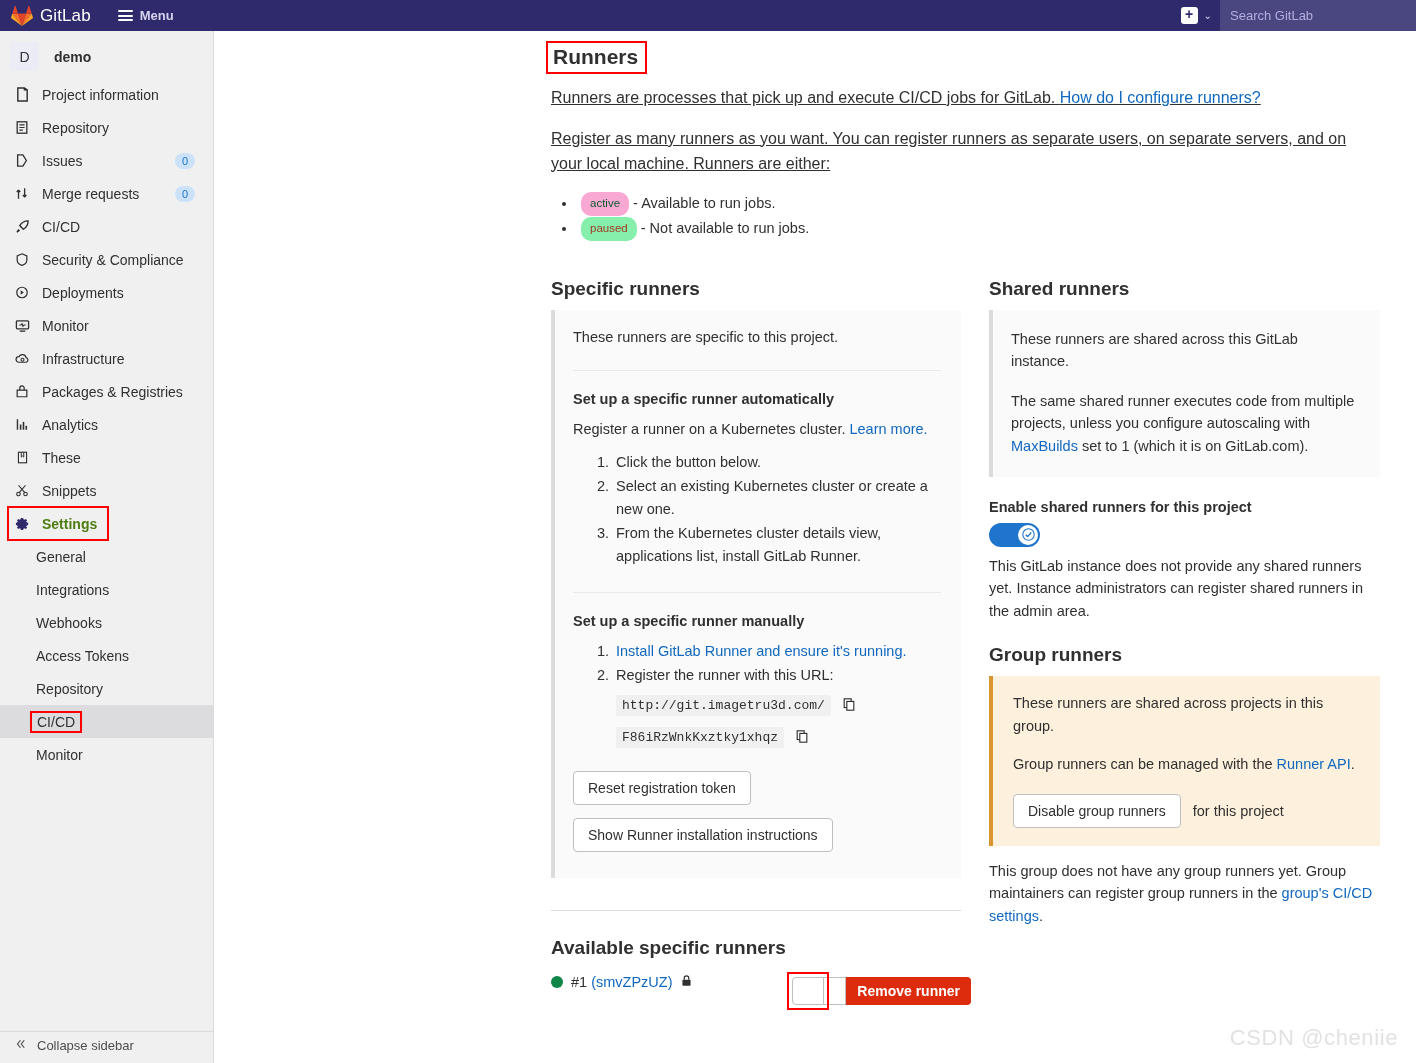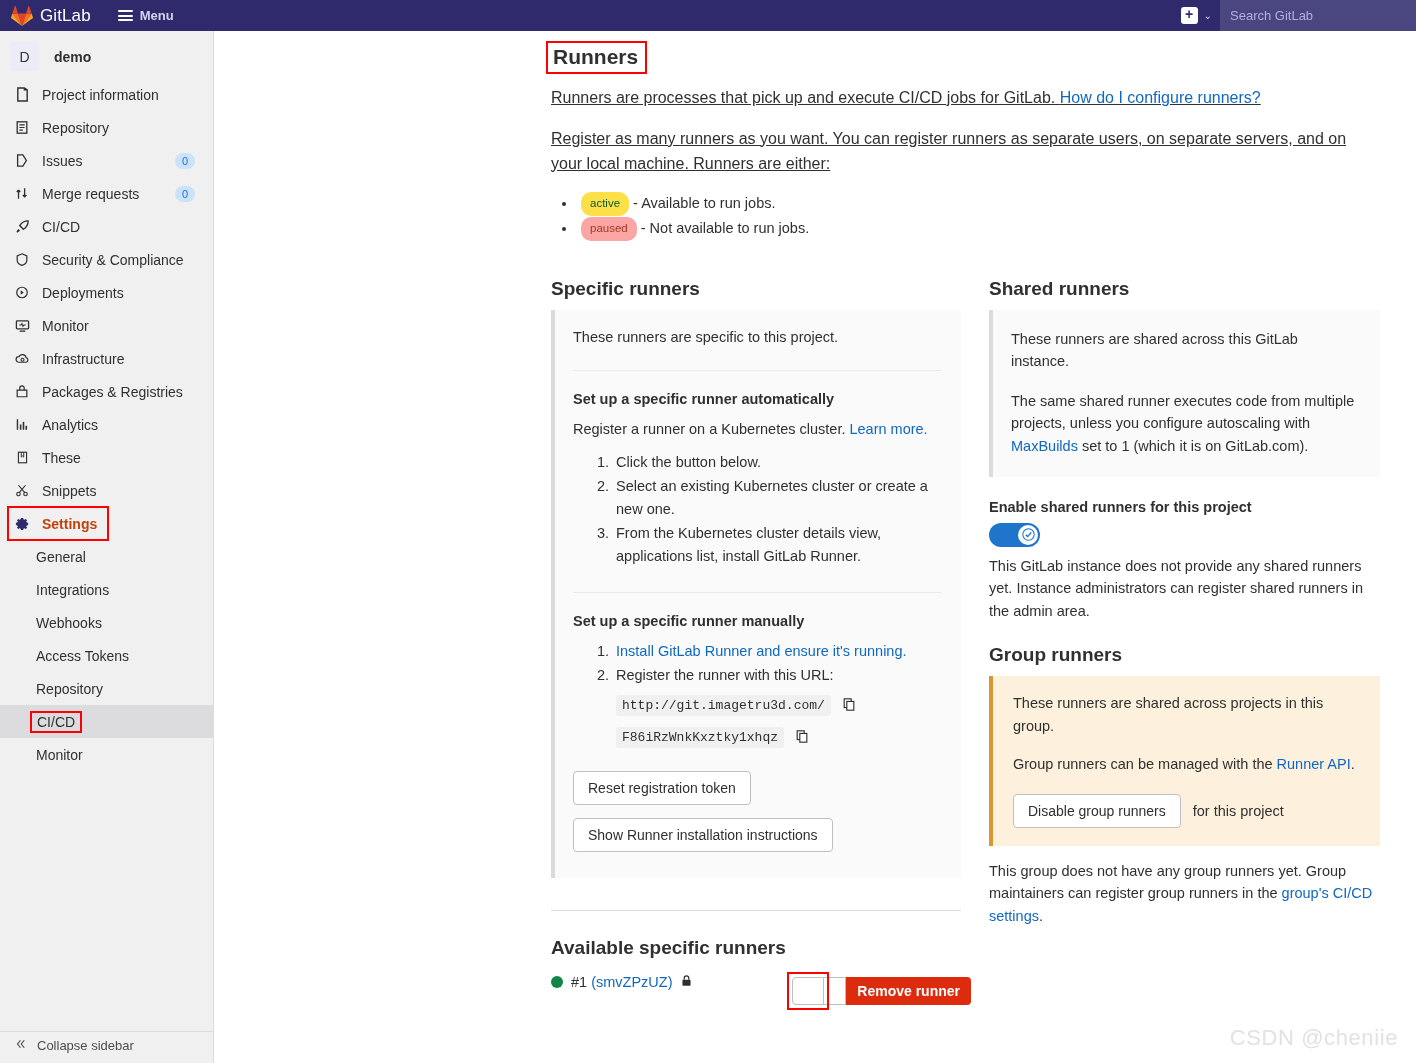--- a/index.html
+++ b/index.html
@@ -66,21 +66,21 @@
   }
   .nav-item .ico { width: 16px; height: 16px; margin-right: 12px; flex: 0 0 16px;
      display: flex; align-items: center; justify-content: center; }
   .nav-item .ico svg { display: block; }
   .badge {
     position: absolute; right: 18px;
     background: #cbe2f9; color: #1f75cb; font-size: 11px;
     border-radius: 9px; padding: 2px 7px; line-height: 12px;
   }
   .nav-item.outlined { outline: 2px solid #ff0000; outline-offset: -1px; }
-  .nav-item.settings-row { color: #c2410c; font-weight: 700; }
+  .nav-item.settings-row { color: #4d7c0f; font-weight: 700; }
   .nav-item.settings-row .ico svg { fill: #2f2a6b; }
   .sub-item {
     display: flex; align-items: center; height: 33px;
     padding-left: 36px; font-size: 14px; color: #303030; cursor: pointer; position: relative;
   }
   .sub-item.current { background: #dcdcde; }
 
   .collapse-row {
     position: absolute; bottom: 4px; left: 0; width: 213px; height: 28px;
     border-top: 1px solid #dbdbdb; background: #f0f0f0;
@@ -99,22 +99,22 @@
   h1.page-title {
     font-size: 21px; font-weight: 600; color: #303030;
     display: inline-block; padding: 2px 7px 3px 5px;
     border: 2px solid #ff0000; margin: 6px 0 12px -5px;
   }
   p.lead { font-size: 16px; line-height: 1.55; color: #303030; margin-bottom: 16px; text-decoration: underline; }
   ul.states { list-style: disc; margin: 0 0 26px 26px; }
   ul.states li { line-height: 1.62; font-size: 14.5px; padding-left: 4px; }
   .lbl { display: inline-block; border-radius: 10px; font-size: 11.5px;
      padding: 2px 9px 3px; position: relative; top: -1px; }
-  .lbl-active { background: #fde047; color: #0a5c2b; }
-  .lbl-paused { background: #fca5a5; color: #a13a24; text-align: right; }
+  .lbl-active { background: #f9a8d4; color: #0a5c2b; }
+  .lbl-paused { background: #86efac; color: #a13a24; text-align: right; }
 
   .cols { display: flex; gap: 28px; }
   .col-left { width: 410px; }
   .col-right { width: 410px; }
   h2.sec {
     font-size: 19px; font-weight: 600; color: #303030;
     margin: 10px 0 10px;
   }
   .bordered-box {
     border-left: 4px solid #dbdbdb; background: #fafafa;

